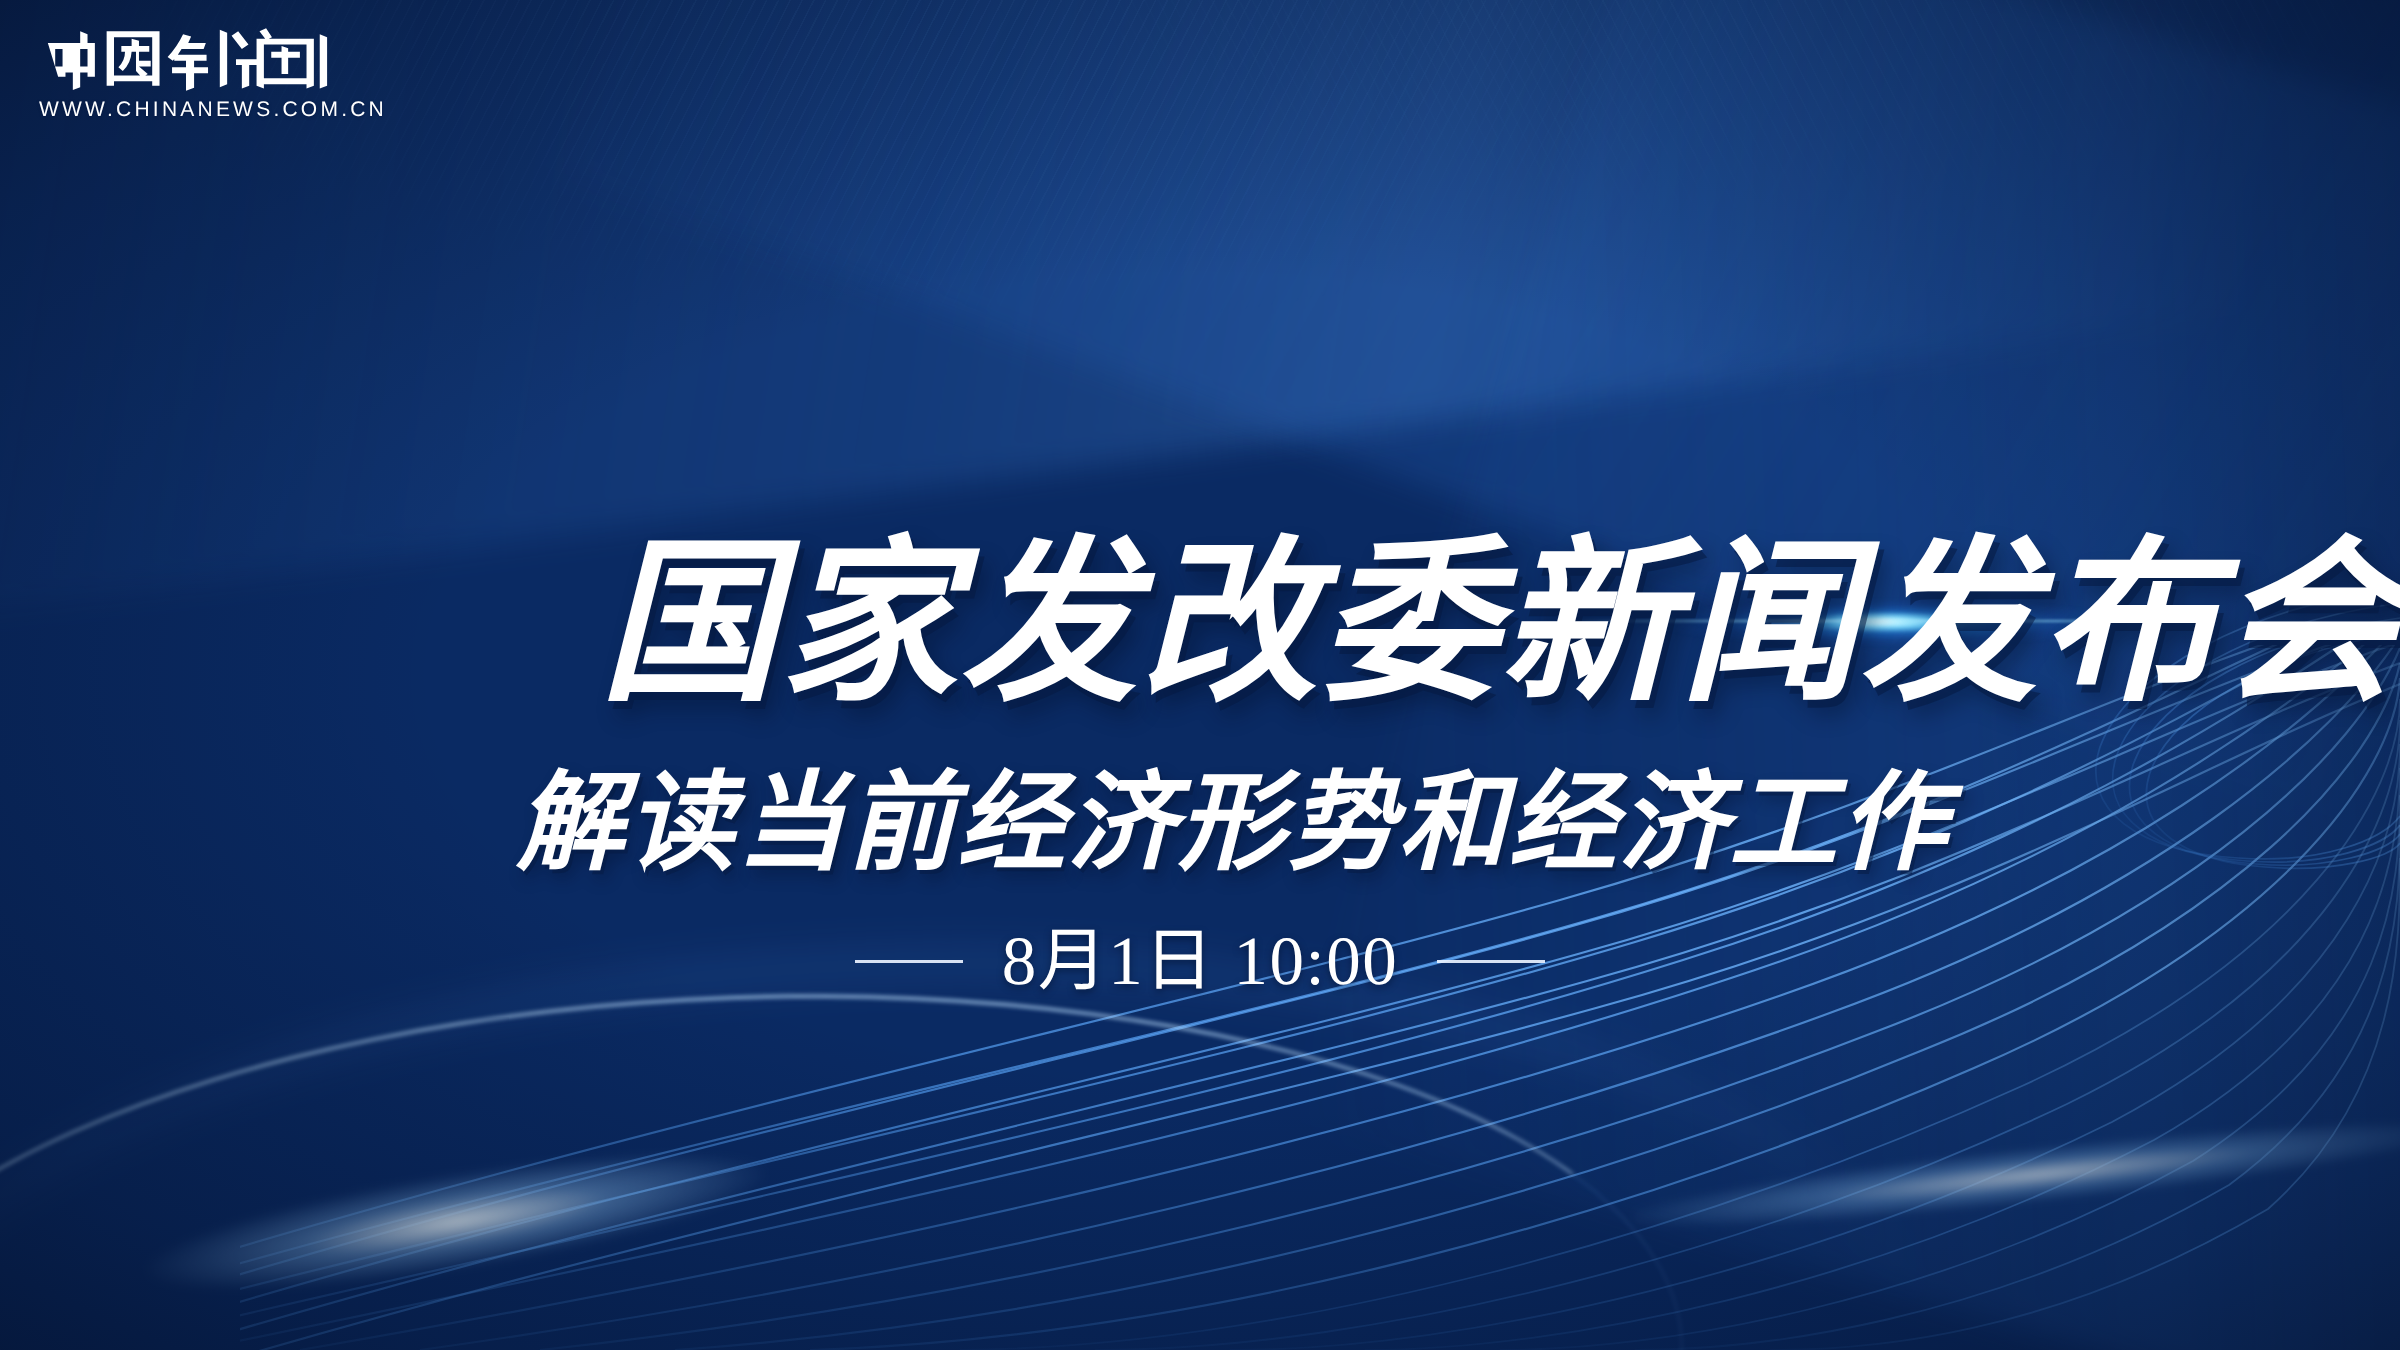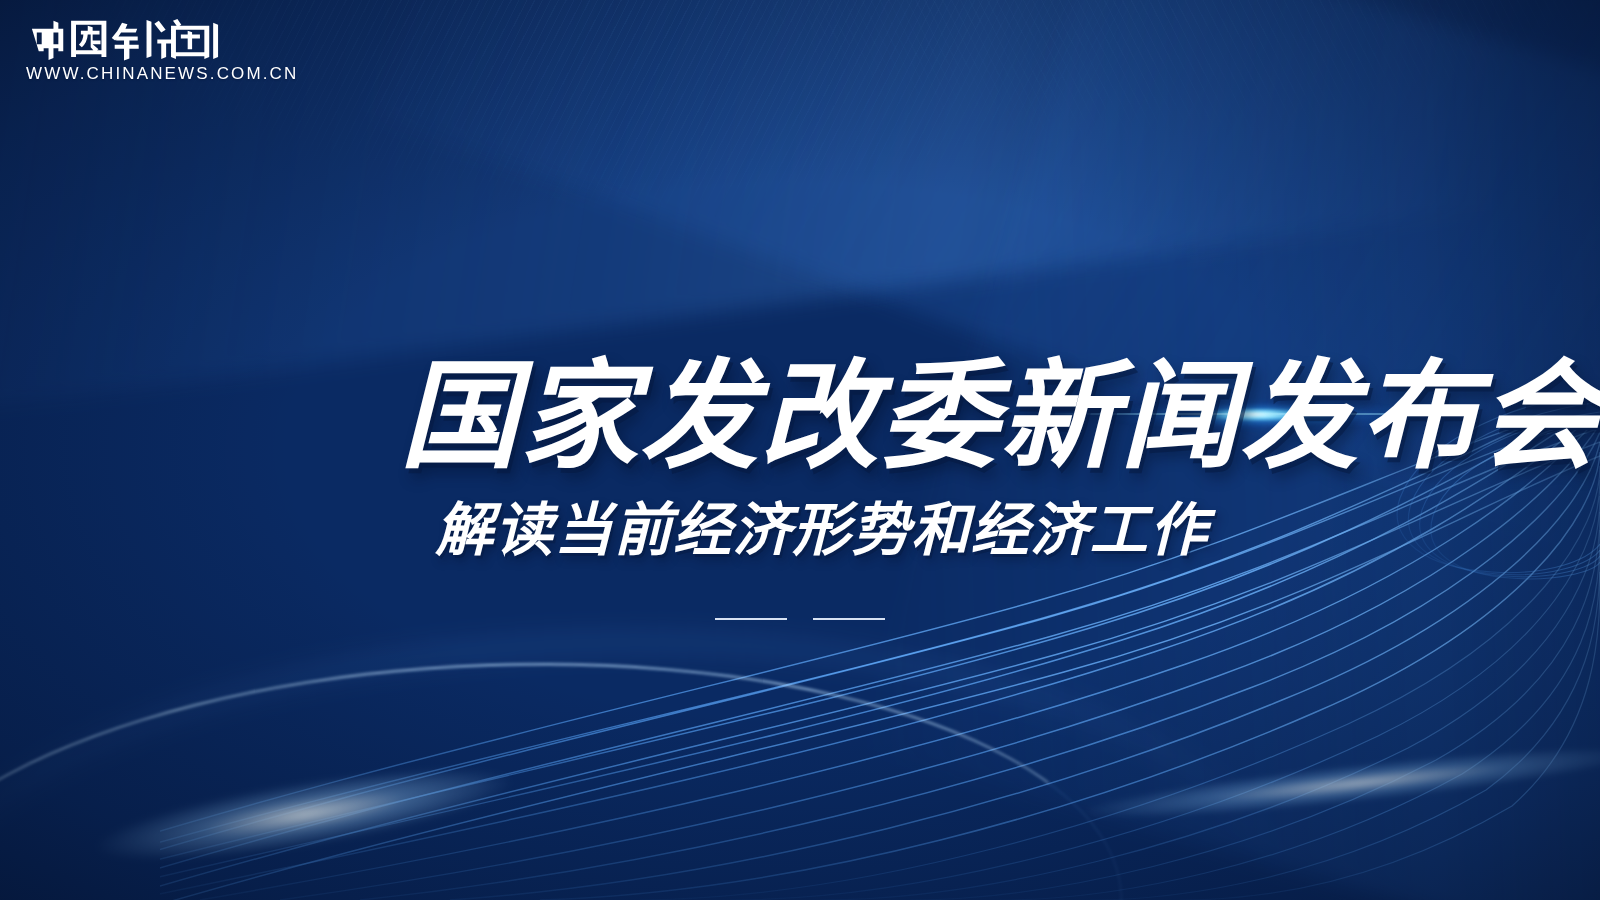--- a/index.html
+++ b/index.html
@@ -154,21 +154,21 @@
   }
   #logo .logo-mark {
     display: block;
     width: 196px;
     height: auto;
   }
   #logo .logo-url {
     display: block;
     margin-top: 3px;
     color: #ffffff;
-    font-size: 17px;
+    font-size: 14px;
     letter-spacing: 2.15px;
     font-family: "Liberation Sans", sans-serif;
     white-space: nowrap;
     text-shadow: 0 1px 2px rgba(0,20,60,0.6);
   }
 
   
   #content {
     position: absolute;
     left: 0; right: 0;
@@ -193,21 +193,21 @@
       3px 5px 0 rgba(6,26,66,0.55),
       6px 10px 14px rgba(3,16,45,0.45);
     text-align: right;
   }
 
   #subtitle {
     position: absolute;
     left: 0; right: 0;
     top: 452px;
     font-family: "Liberation Sans", "DejaVu Sans", sans-serif;
-    font-size: 58px;
+    font-size: 72px;
     line-height: 1.05;
     font-weight: 700;
     font-style: italic;
     color: #ffffff;
     letter-spacing: 1.5px;
     white-space: nowrap;
     text-shadow:
       2px 3px 0 rgba(6,26,66,0.5),
       4px 6px 10px rgba(3,16,45,0.40);
     margin-left: 44px;
@@ -334,18 +334,19 @@
     <div class="flare"></div>
     <div class="flare-line"></div>
     <div class="flare-core"></div>
 
     <h1 id="main-title">国家发改委新闻发布会</h1>
 
     <h2 id="subtitle">解读当前经济形势和经济工作</h2>
 
     <div id="datetime-row">
       <span class="rule"></span>
+      <span id="datetime-text">8月1日 10:00</span>
       <span class="rule"></span>
     </div>
 
   </div>
 
 </div>
 
 </body></html>

